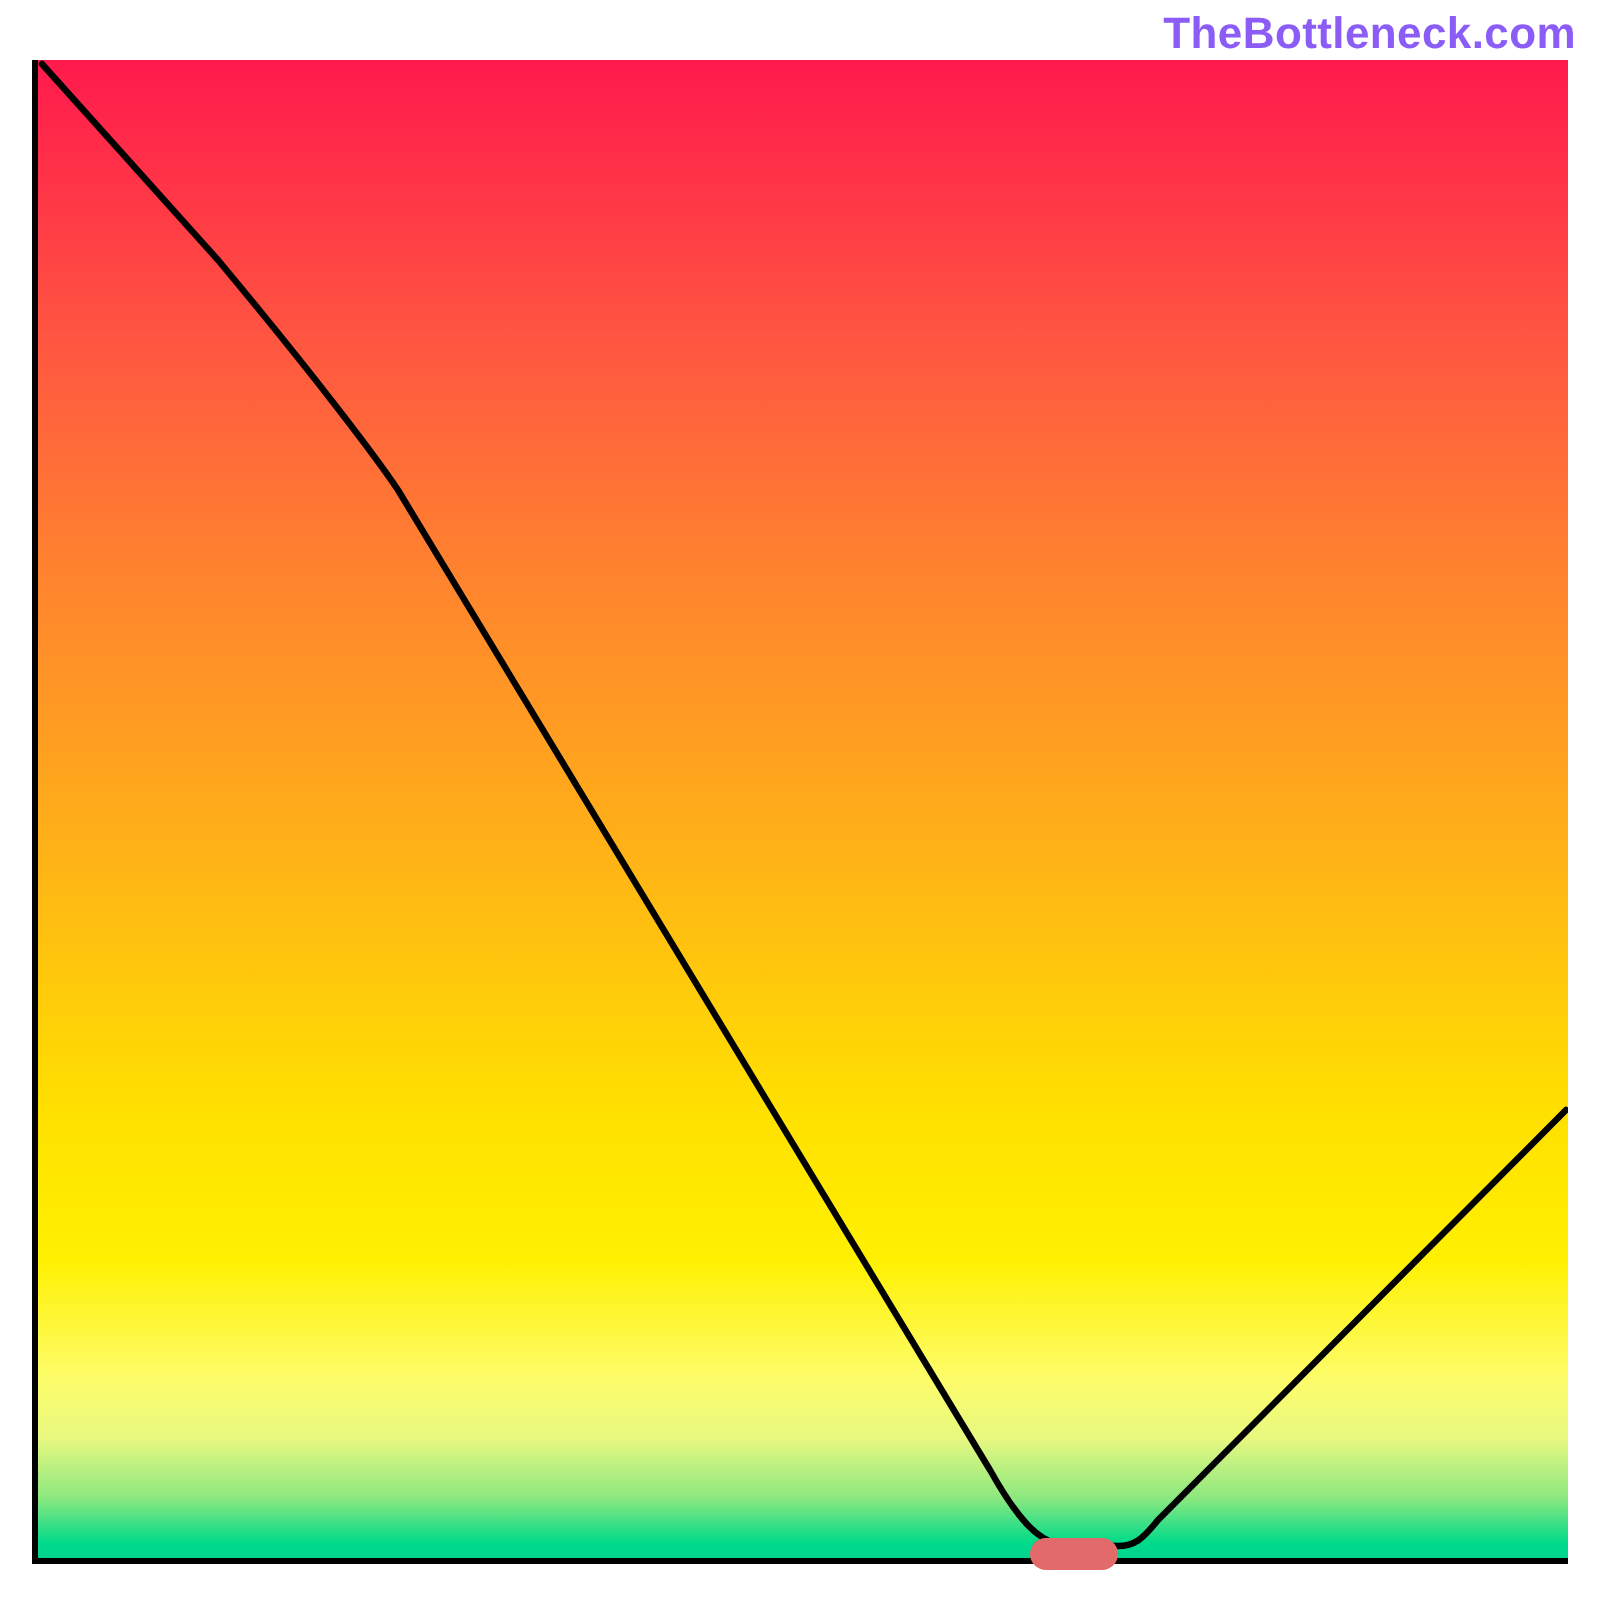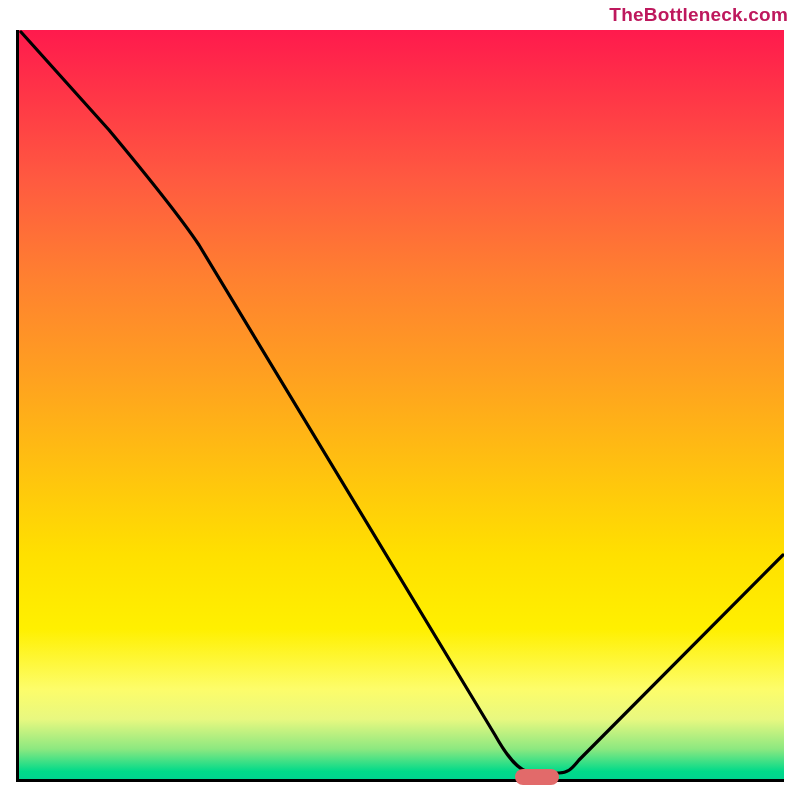--- a/index.html
+++ b/index.html
@@ -9,23 +9,23 @@
     height: 800px;
     background: #fff;
     font-family: Arial, Helvetica, sans-serif;
     position: relative;
     overflow: hidden;
   }
   .watermark {
     position: absolute;
     top: 4px;
     right: 12px;
-    font-size: 19px;
+    font-size: 22px;
     font-weight: 600;
-    color: #be185d;
+    color: #8b5cf6;
     letter-spacing: 0.2px;
     z-index: 10;
   }
   .plot-area {
     position: absolute;
     left: 16px;
     top: 30px;
     width: 768px;
     height: 752px;
     border-left: 3px solid #000;

